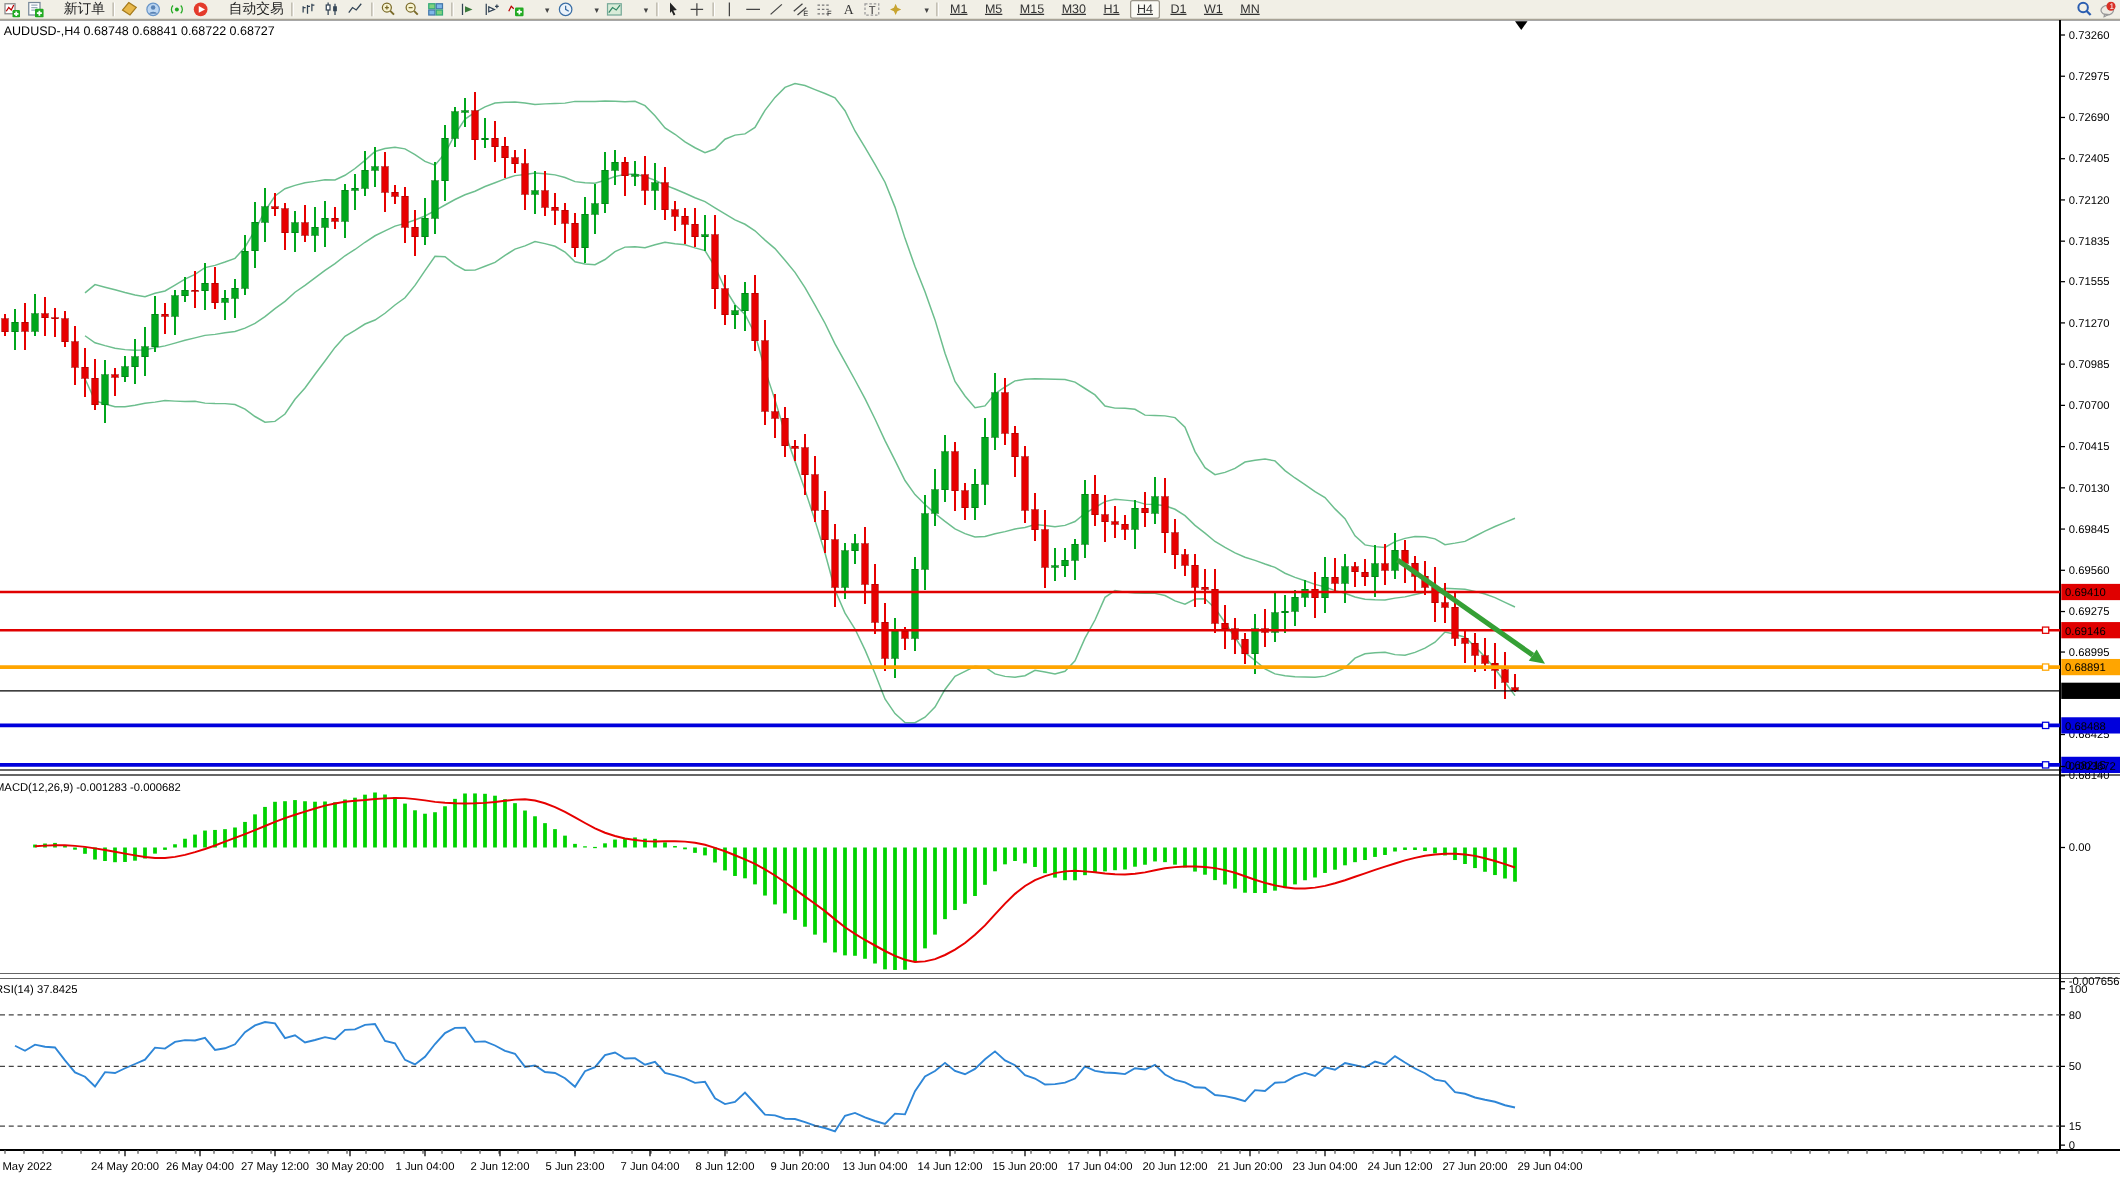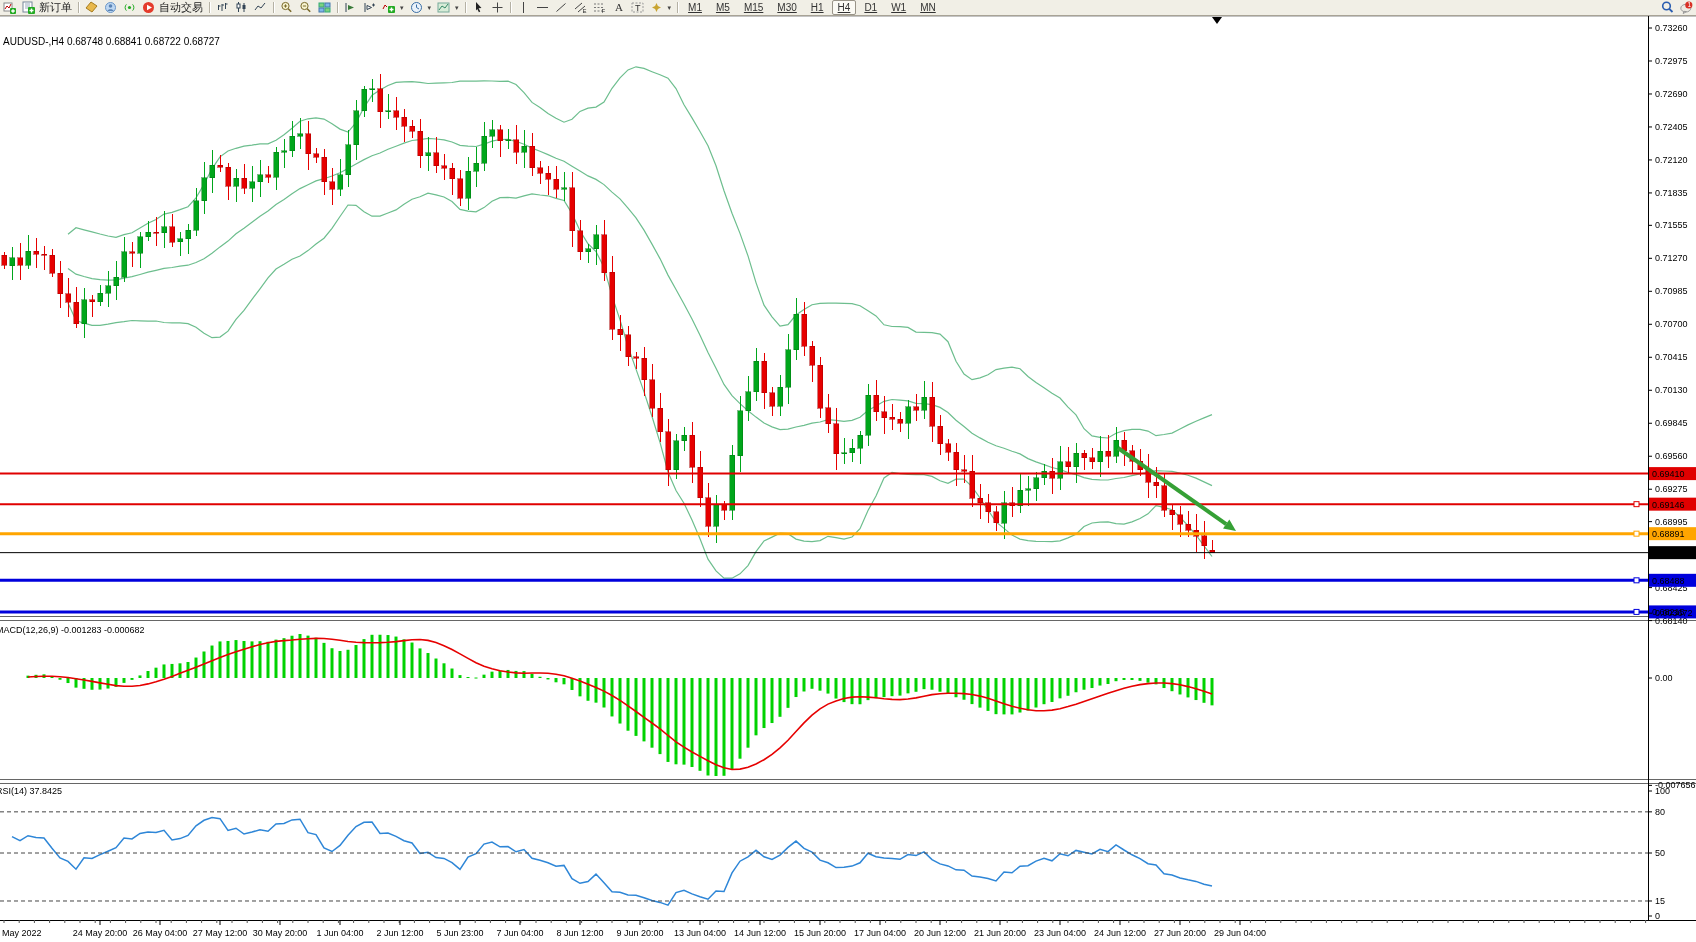--- a/index.html
+++ b/index.html
@@ -1,27 +1,27 @@
 <!DOCTYPE html>
 <html><head>
 <meta charset="utf-8">
 <style>
   html,body{margin:0;padding:0;background:#fff;width:1696px;height:942px;overflow:hidden;
     font-family:"Liberation Sans",sans-serif;}
   #toolbar{position:absolute;top:0;left:0;width:1696px;height:15px;background:#F1EFE6;
     border-bottom:1px solid #A8A396;display:flex;align-items:center;z-index:6;font-size:11px;color:#222;white-space:nowrap;}
-  .tb-btn{display:inline-flex;align-items:center;height:15px;padding:0 3px;gap:4px;cursor:default;}
+  .tb-btn{display:inline-flex;align-items:center;height:15px;padding:0 3px;gap:16px;cursor:default;}
   .tb-btn svg{display:block;}
   .tb-lbl{font-size:11px;line-height:15px;}
   .tb-sep{width:1px;height:11px;background:#B5B1A4;margin:0 3px;box-shadow:1px 0 0 #FFFFFF;}
   .tb-spacer{flex:1;}
   .caret{font-size:7px;color:#444;margin-left:1px;}
   .tf{padding:0 5px;height:13px;line-height:13px;font-size:10px;color:#333;border:1px solid transparent;margin:0 1px;cursor:default;text-decoration:underline;}
   .tf.active{background:#FBFAF4;border:1px solid #999488;border-radius:2px;text-align:right;}
-  #chart-title{position:absolute;left:3px;top:20px;font-size:10px;color:#000;z-index:3;margin-top:16px;}
+  #chart-title{position:absolute;left:3px;top:20px;font-size:10px;color:#000;z-index:3;}
   #macd-label{position:absolute;left:-4px;top:625px;font-size:9px;color:#000;z-index:3;}
   #rsi-label{position:absolute;left:-4px;top:786px;font-size:9px;color:#000;z-index:3;}
   #chart-svg{position:absolute;top:0;left:0;z-index:1;}
   #chart-svg text{font-family:"Liberation Sans",sans-serif;font-size:9px;fill:#000;}
 </style>
 </head>
 <body>
 
 <div id="toolbar">
     <span class="tb-btn">

